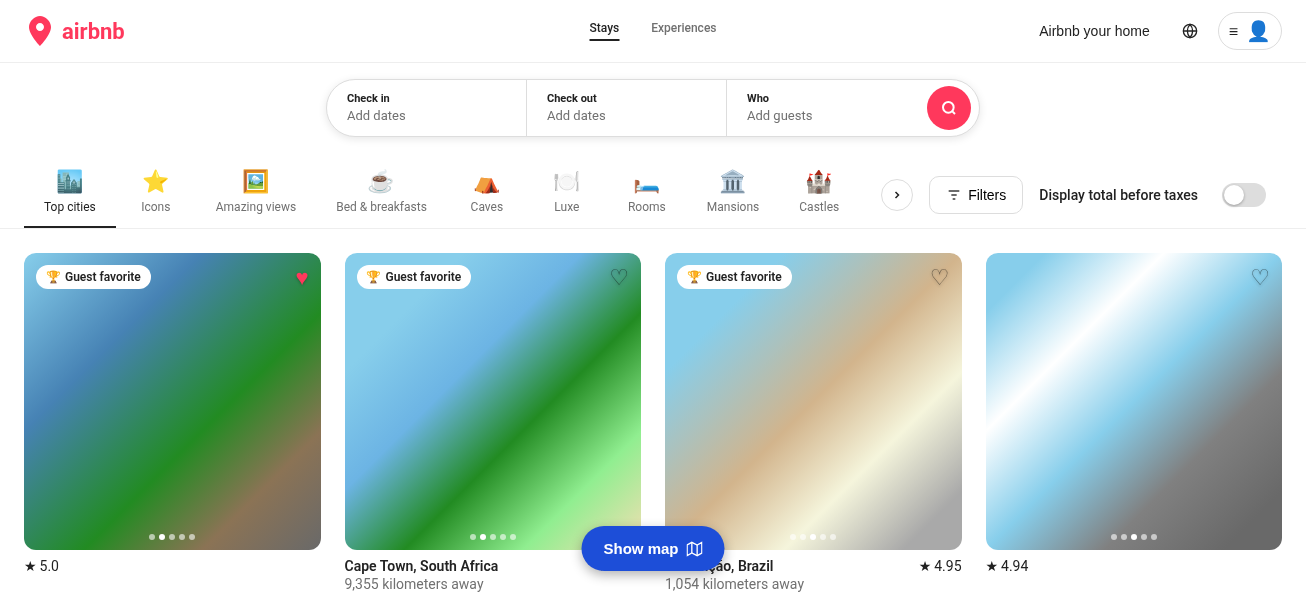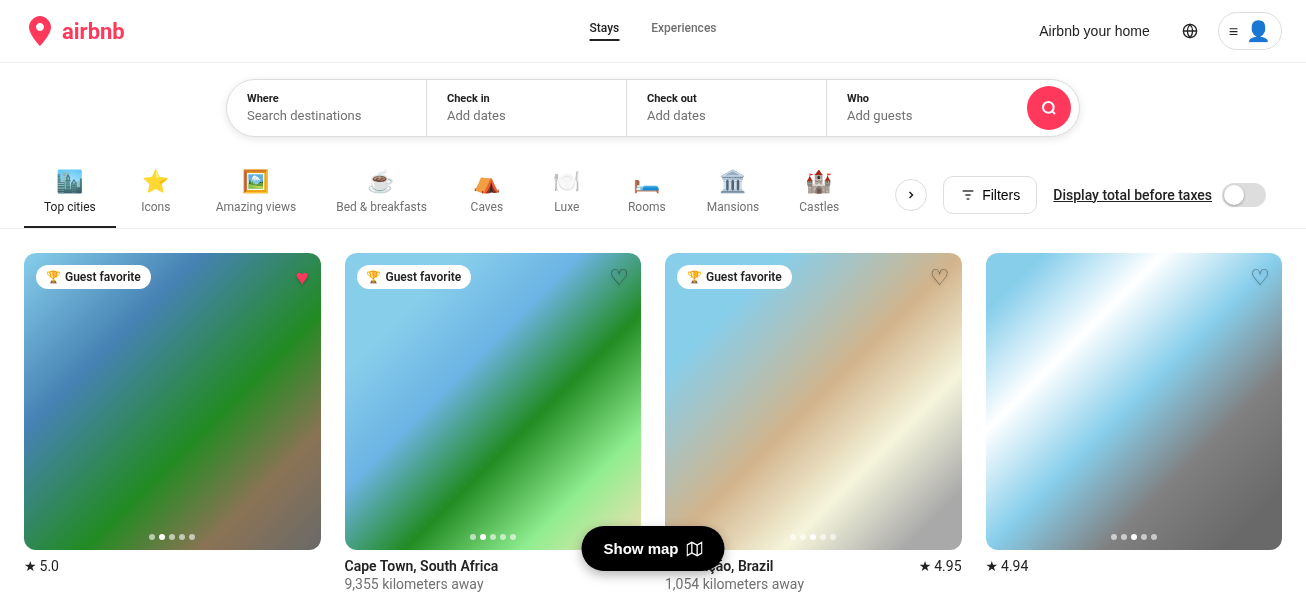--- a/index.html
+++ b/index.html
@@ -192,26 +192,25 @@
       padding: 10px 16px;
       cursor: pointer;
       font-size: 14px;
       font-weight: 500;
       background: #fff;
       flex-shrink: 0;
     }
     .taxes-toggle {
       display: flex;
       align-items: center;
-      gap: 10px;
+      gap: 24px;
       padding: 0 16px;
       font-size: 14px;
       font-weight: 500;
       flex-shrink: 0;
-      text-decoration: underline;
     }
     .toggle-switch {
       width: 44px;
       height: 24px;
       background: #ddd;
       border-radius: 12px;
       cursor: pointer;
       position: relative;
     }
     .toggle-knob {
@@ -321,21 +320,21 @@
       color: #717171;
       margin-top: 2px;
     }
 
     
     .show-map-btn {
       position: fixed;
       bottom: 32px;
       left: 50%;
       transform: translateX(-50%);
-      background: #000000;
+      background: #1d4ed8;
       color: #fff;
       border: none;
       border-radius: 24px;
       padding: 14px 22px;
       font-size: 15px;
       font-weight: 600;
       cursor: pointer;
       display: flex;
       align-items: center;
       gap: 8px;
@@ -369,24 +368,20 @@
     </button>
     <div class="profile-btn">
       <span style="font-size:16px;">≡</span>
       <span style="font-size:20px;">👤</span>
     </div>
   </div>
 </header>
 
 <div class="search-container">
   <div class="search-bar">
-    <div class="search-field">
-      <span class="search-field-label">Where</span>
-      <span class="search-field-value">Search destinations</span>
-    </div>
     <div class="search-field">
       <span class="search-field-label">Check in</span>
       <span class="search-field-value">Add dates</span>
     </div>
     <div class="search-field">
       <span class="search-field-label">Check out</span>
       <span class="search-field-value">Add dates</span>
     </div>
     <div class="search-field" style="border-right: none;">
       <span class="search-field-label">Who</span>

